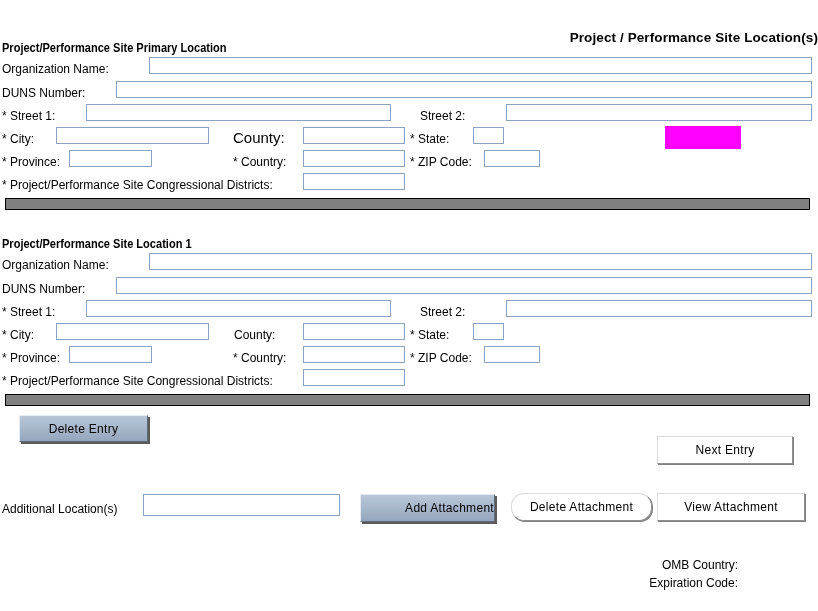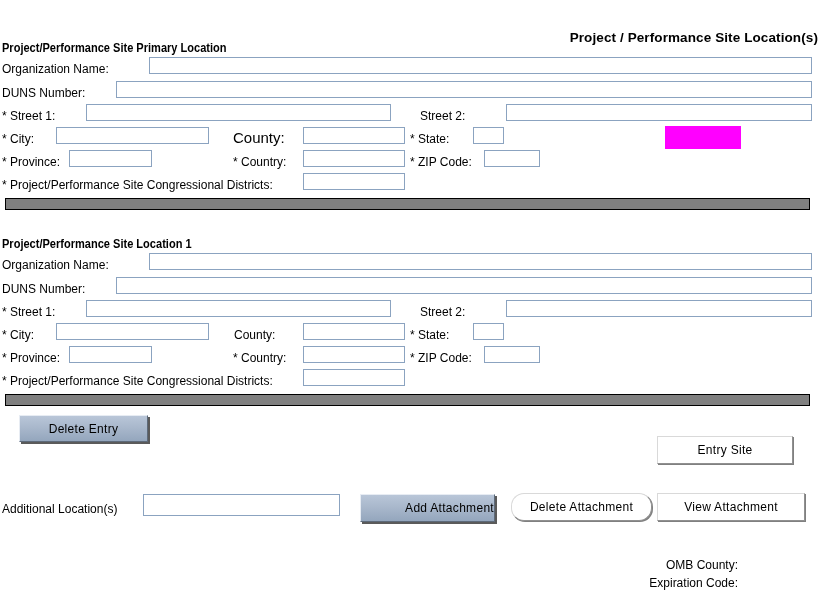--- a/index.html
+++ b/index.html
@@ -194,25 +194,25 @@
 <div class="abs lbl" style="left:410px; top:351px;">* ZIP Code:</div>
 <input class="abs fld" type="text" style="left: 484px; top: 346px; width: 56px; height: 17px;" value="">
 
 <div class="abs lbl" style="left:2px; top:374px;">* Project/Performance Site Congressional Districts:</div>
 <input class="abs fld" type="text" style="left: 303px; top: 369px; width: 102px; height: 17px;" value="">
 
 <div class="abs sep-bar" style="left:5px; top:394px; width:805px; height:12px;"></div>
 
 <button class="abs btn btn-steel" style="left:19px; top:415px; width:129px; height:27px;">Delete Entry</button>
 
-<button class="abs btn btn-plain" style="left:657px; top:436px; width:136px; height:28px;">Entry Site</button>
+<button class="abs btn btn-plain" style="left:657px; top:436px; width:136px; height:28px;">Next Entry</button>
 
 <div class="abs lbl" style="left:2px; top:502px;">Additional Location(s)</div>
 <input class="abs fld" type="text" style="left: 143px; top: 494px; width: 197px; height: 22px;" value="">
 
 <button class="abs btn btn-steel" style="left:360px; top:494px; width:135px; height:28px;text-align:right;">Add Attachment</button>
 
 <button class="abs btn btn-plain" style="left:511px; top:493px; width:141px; height:28px;border-radius:13px;">Delete Attachment</button>
 
 <button class="abs btn btn-plain" style="left:657px; top:493px; width:148px; height:28px;">View  Attachment</button>
 
-<div class="abs footer-line" style="left:520px; top:558px; width:218px;">OMB County:</div>
+<div class="abs footer-line" style="left:520px; top:558px; width:218px;">OMB Country:</div>
 <div class="abs footer-line" style="left:520px; top:576px; width:218px;">Expiration Code:</div>
 
 </body></html>

